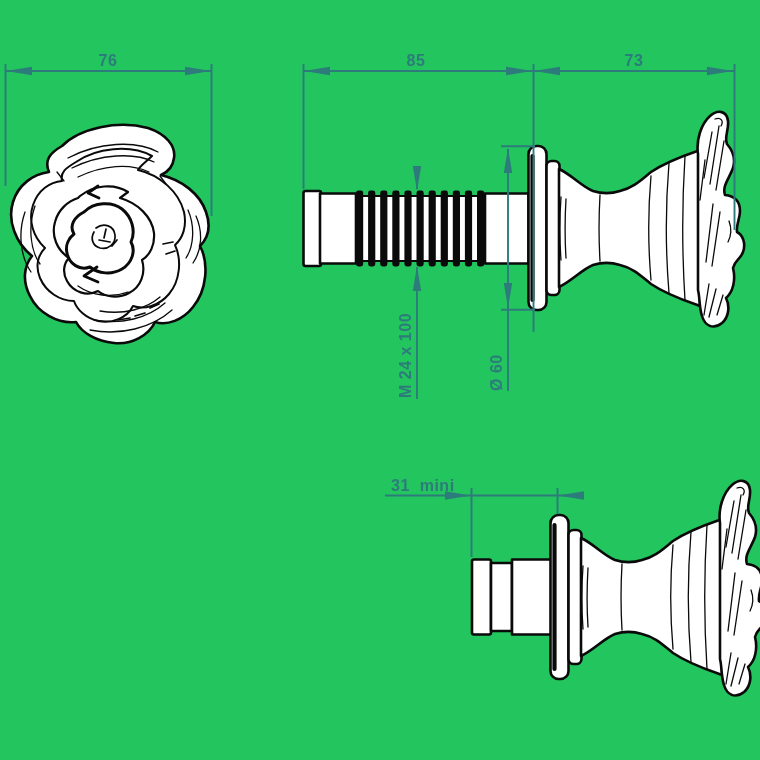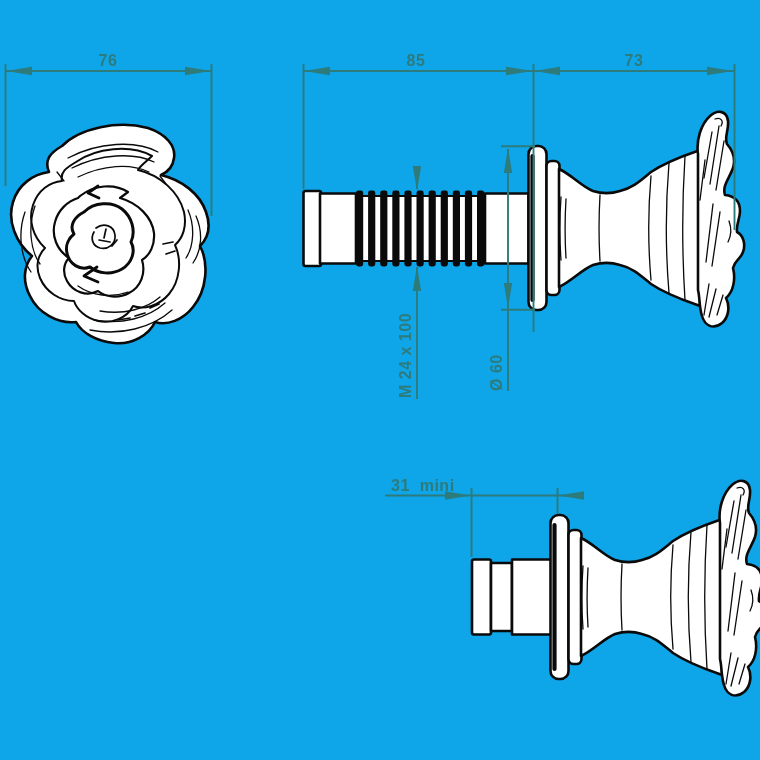--- a/index.html
+++ b/index.html
@@ -1,16 +1,16 @@
 <!DOCTYPE html>
 <html><head>
 <meta charset="utf-8">
 <style>
   html,body { margin:0; padding:0; background:#ffffff; }
-  .canvas { width:760px; height:760px; position:relative; background:#0ea5e9; overflow:hidden; }
+  .canvas { width:760px; height:760px; position:relative; background:#22c55e; overflow:hidden; }
   svg { display:block; }
   
   .outline { fill:#ffffff; stroke:#0a0a0a; stroke-width:2.6; stroke-linejoin:round; stroke-linecap:round; }
   .outline-thin { fill:#ffffff; stroke:#0a0a0a; stroke-width:2; stroke-linejoin:round; }
   .stroke-only { fill:none; stroke:#0a0a0a; stroke-width:2.6; stroke-linejoin:round; stroke-linecap:round; }
   .detail { fill:none; stroke:#0a0a0a; stroke-width:1.3; stroke-linecap:round; }
   .detail2 { fill:none; stroke:#0a0a0a; stroke-width:1.7; stroke-linecap:round; }
   .fold { fill:none; stroke:#0a0a0a; stroke-width:2.8; stroke-linejoin:round; stroke-linecap:round; }
   .rib { fill:#0a0a0a; stroke:none; }
   .edge-thick { fill:none; stroke:#0a0a0a; stroke-width:4.2; stroke-linecap:round; }

